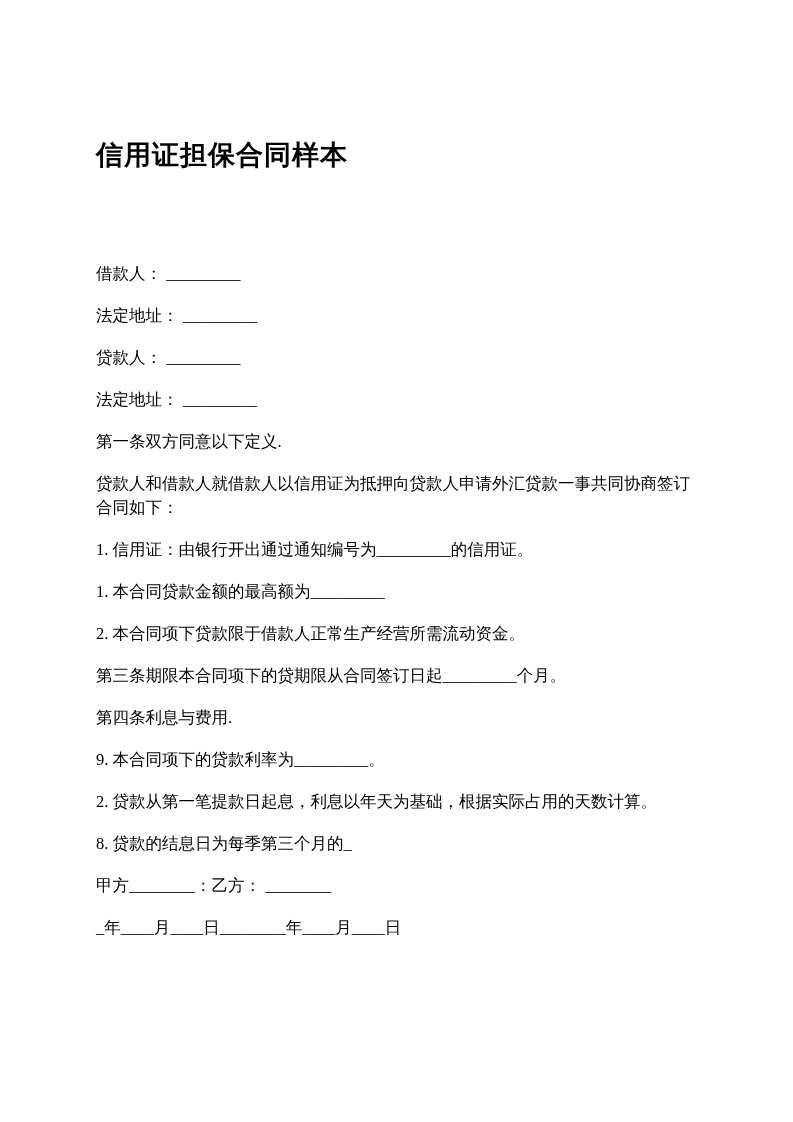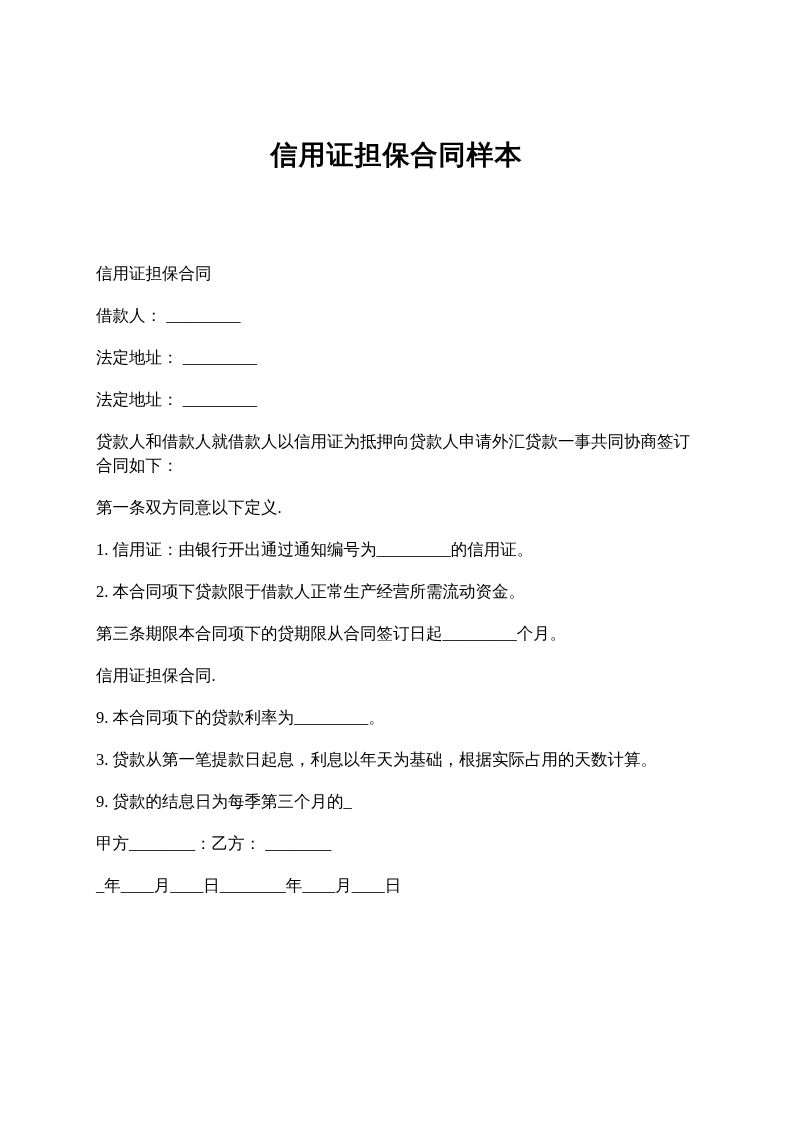--- a/index.html
+++ b/index.html
@@ -21,44 +21,45 @@
     color: #000000;
     font-family: "Liberation Serif", "DejaVu Serif", serif;
     font-size: 16.5px;
     line-height: 24px;
   }
   .doc-title {
     font-family: "Liberation Sans", "DejaVu Sans", sans-serif;
     font-size: 27px;
     line-height: 30px;
     font-weight: bold;
-    text-align: center;
+    text-align: left;
     margin: 0 0 92px 0;
     letter-spacing: 1px;
   }
   .doc-line {
     margin: 0 0 18px 0;
     word-break: break-all;
     white-space: pre-wrap;
   }
 </style>
 </head>
 <body>
 
 <div class="page">
   <h1 class="doc-title">信用证担保合同样本</h1>
 
-  <p class="doc-line">信用证担保合同</p>
   <p class="doc-line">借款人： _________</p>
   <p class="doc-line">法定地址： _________</p>
+  <p class="doc-line">贷款人： _________</p>
   <p class="doc-line">法定地址： _________</p>
+  <p class="doc-line">第一条双方同意以下定义.</p>
   <p class="doc-line">贷款人和借款人就借款人以信用证为抵押向贷款人申请外汇贷款一事共同协商签订合同如下：</p>
-  <p class="doc-line">第一条双方同意以下定义.</p>
   <p class="doc-line">1. 信用证：由银行开出通过通知编号为_________的信用证。</p>
+  <p class="doc-line">1. 本合同贷款金额的最高额为_________</p>
   <p class="doc-line">2. 本合同项下贷款限于借款人正常生产经营所需流动资金。</p>
   <p class="doc-line">第三条期限本合同项下的贷期限从合同签订日起_________个月。</p>
-  <p class="doc-line">信用证担保合同.</p>
+  <p class="doc-line">第四条利息与费用.</p>
   <p class="doc-line">9. 本合同项下的贷款利率为_________。</p>
-  <p class="doc-line">3. 贷款从第一笔提款日起息，利息以年天为基础，根据实际占用的天数计算。</p>
-  <p class="doc-line">9. 贷款的结息日为每季第三个月的_</p>
+  <p class="doc-line">2. 贷款从第一笔提款日起息，利息以年天为基础，根据实际占用的天数计算。</p>
+  <p class="doc-line">8. 贷款的结息日为每季第三个月的_</p>
   <p class="doc-line">甲方________：乙方： ________</p>
   <p class="doc-line">_年____月____日________年____月____日</p>
 </div>
 
 </body></html>

